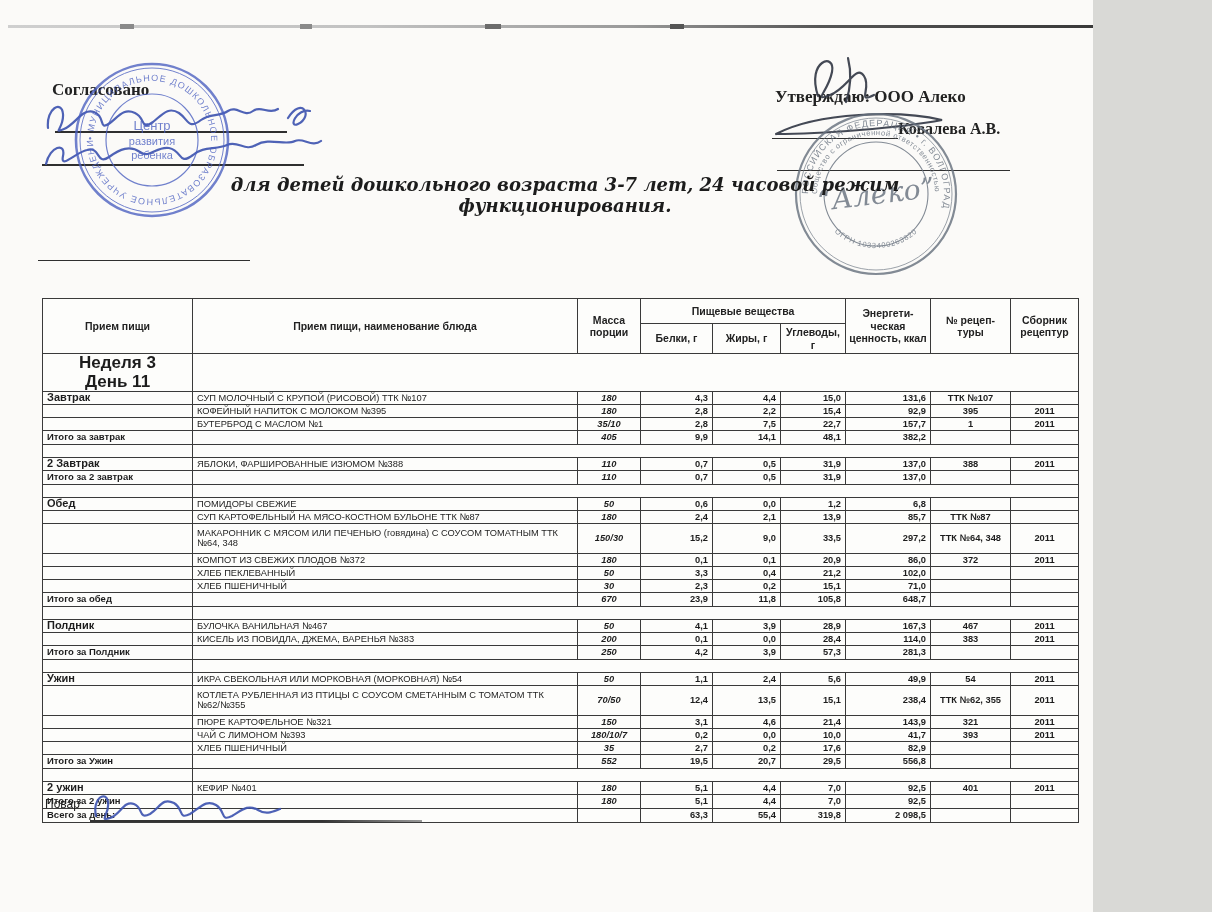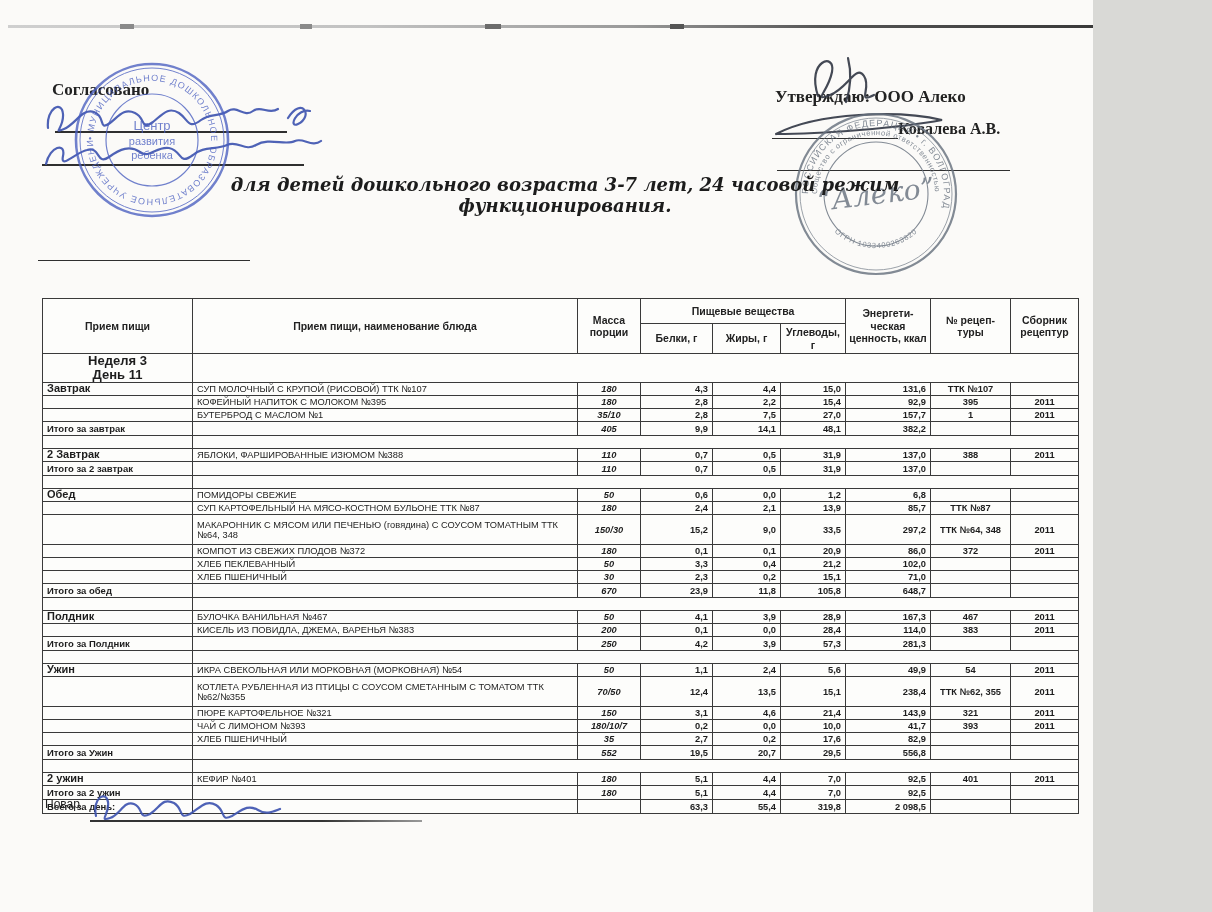--- a/index.html
+++ b/index.html
@@ -22,21 +22,21 @@
   .menu-wrap{position:absolute;left:42px;top:298px;}
   table.menu{border-collapse:collapse;table-layout:fixed;width:1036px;background:#fdfdfb;}
   table.menu td,table.menu th{border:1px solid #3a3a3a;padding:0 4px;overflow:hidden;
     line-height:1.08;vertical-align:middle;}
   table.menu thead th{font-size:10.5px;font-weight:bold;text-align:center;padding:2px 3px;line-height:1.2;color:#222;}
   tr.h1 th{height:20px;} tr.h2 th{height:22px;}
   .r-day td{height:25px;} .r-item td{height:12px;} .r-item.tall td{height:29px;}
   .r-total td{height:13px;} .r-sep td{height:12px;} .r-grand td{height:13px;}
   td.c-meal{font-weight:bold;font-size:9.5px;text-align:left;padding-left:3px;}
   td.c-meal.sec{font-size:11px;}
-  td.c-day{font-size:13px;text-align:center;font-weight:bold;}
+  td.c-day{font-size:17px;text-align:center;font-weight:bold;}
   td.c-dish{font-size:9.3px;text-align:left;}
   td.c-mass{font-size:9.3px;font-weight:bold;text-align:center;font-style:italic;}
   td.c-num{font-size:9.3px;font-weight:bold;text-align:right;padding-right:5px;}
   td.c-rec,td.c-book{font-size:9.3px;font-weight:bold;text-align:center;}
   
   .cook{position:absolute;left:45px;top:797px;font-size:12px;color:#222;}
   .sig-rule{position:absolute;left:90px;top:820px;width:332px;height:2px;
     background:linear-gradient(to right,#333 0%,#333 70%,#999 100%);}
   svg{position:absolute;}
   .sig{stroke:#3f55b0;stroke-width:2.2;fill:none;stroke-linecap:round;opacity:.92;}
@@ -170,21 +170,21 @@
             <td class="c-num">92,9</td>
             <td class="c-rec">395</td>
             <td class="c-book">2011</td>
           </tr>
           <tr class="r-item">
             <td class="c-meal"></td>
             <td class="c-dish">БУТЕРБРОД С МАСЛОМ №1</td>
             <td class="c-mass">35/10</td>
             <td class="c-num">2,8</td>
             <td class="c-num">7,5</td>
-            <td class="c-num">27,0</td>
+            <td class="c-num">22,7</td>
             <td class="c-num">157,7</td>
             <td class="c-rec">1</td>
             <td class="c-book">2011</td>
           </tr>
           <tr class="r-total">
             <td class="c-meal">Итого за завтрак</td>
             <td class="c-dish"></td>
             <td class="c-mass">405</td>
             <td class="c-num">9,9</td>
             <td class="c-num">14,1</td>

